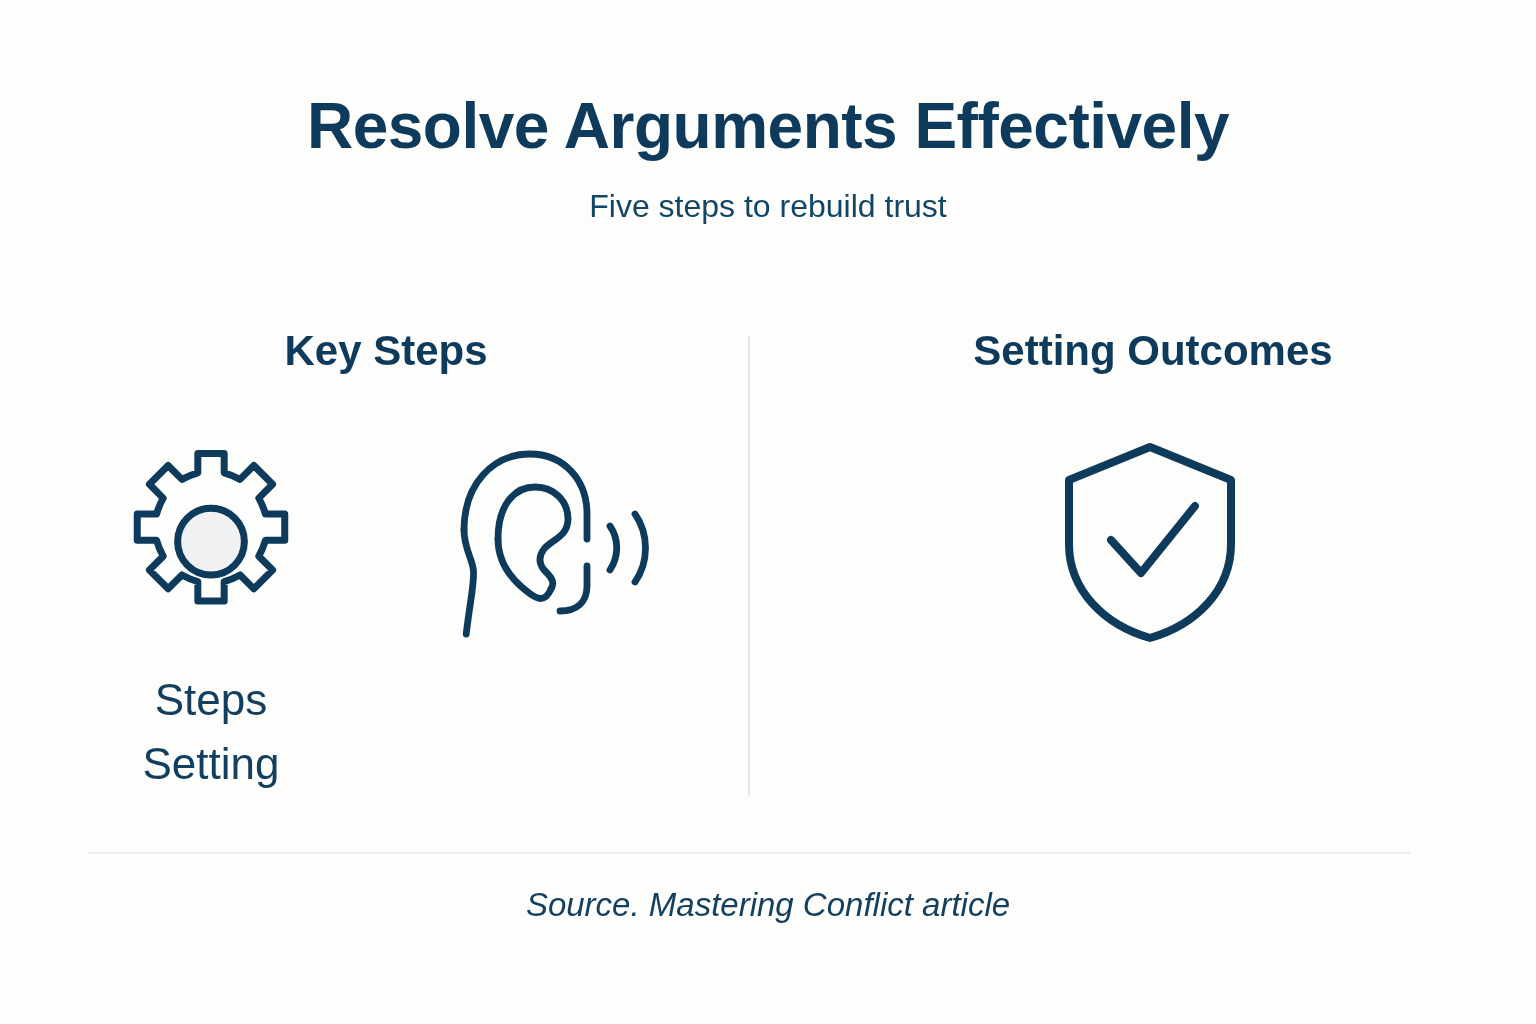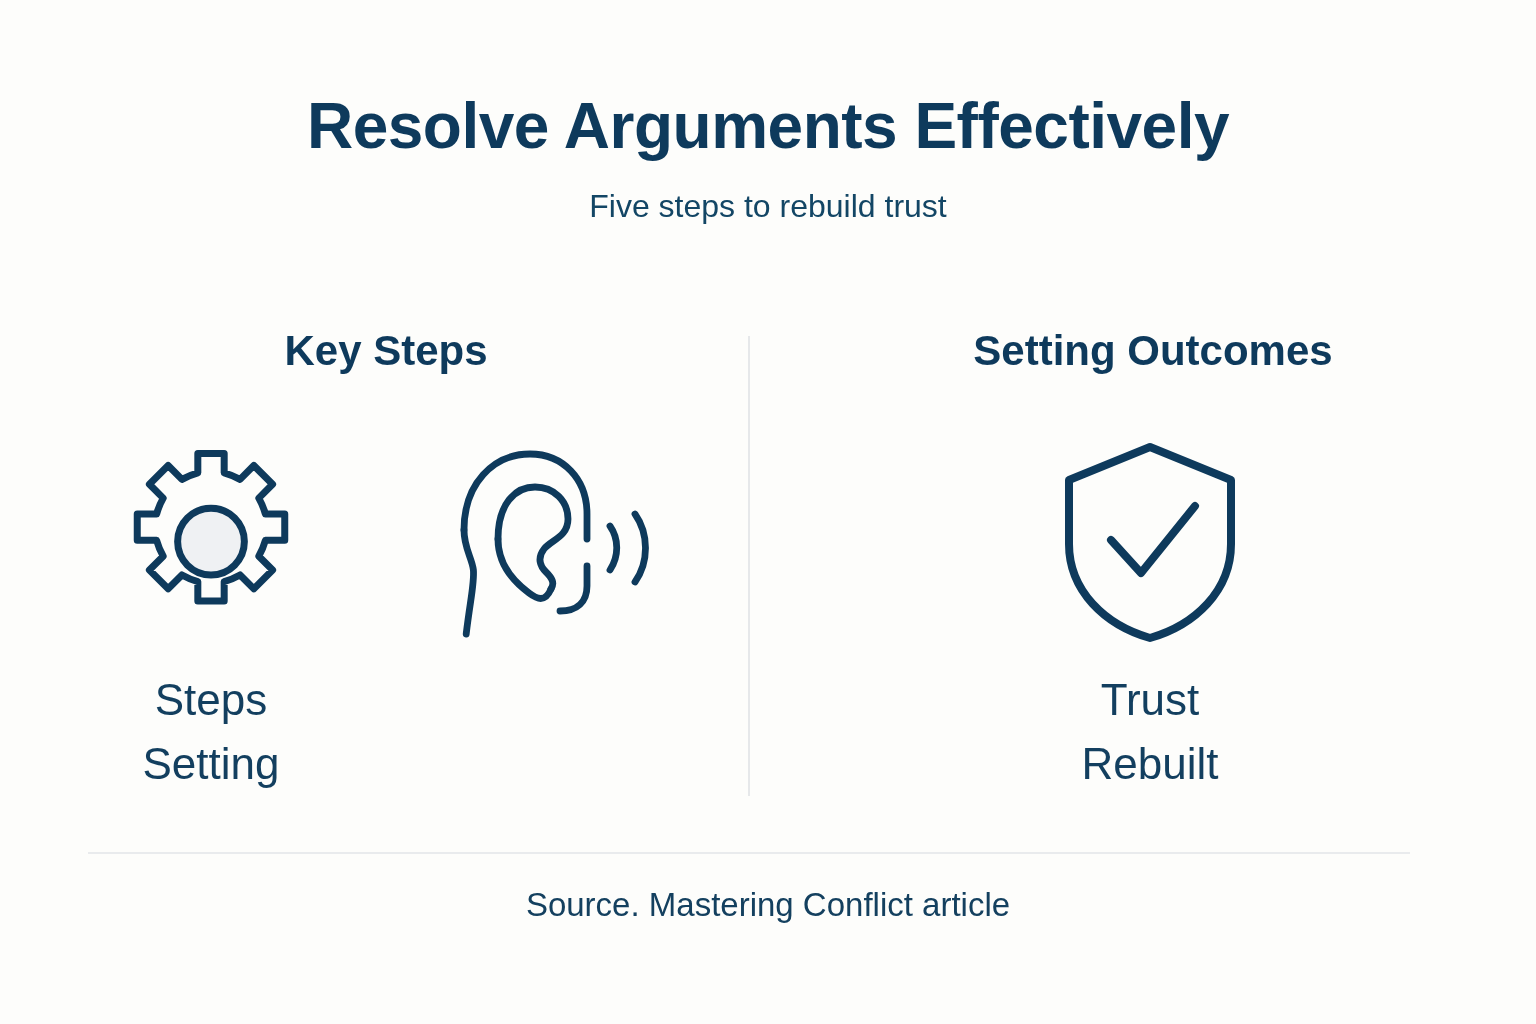--- a/index.html
+++ b/index.html
@@ -130,20 +130,21 @@
     left: 0;
     width: 1536px;
     text-align: center;
   }
   .source-text {
     font-size: 33px;
     font-weight: 400;
     color: #14405F;
     line-height: 1.0;
     margin: 0;
+    font-style: italic;
   }
 
   svg { display: block; }
 </style>
 </head>
 <body>
 
 <div class="infographic">
 
   <div class="header">
@@ -196,22 +197,20 @@
       <div class="items">
 
 
         <div class="item">
           <div class="item-icon">
             <svg width="190" height="206" viewBox="0 0 95 103" fill="none" stroke="#0E3A5C" stroke-width="4" stroke-linecap="round" stroke-linejoin="round">
               <path d="M47.5 4 L88 20.5 L88 52.5 C88 76 70 93 47.5 99.5 C25 93 7 76 7 52.5 L7 20.5 Z"></path>
               <path d="M28 50.5 L43 67 L70 33.5"></path>
             </svg>
           </div>
-          <div class="item-label">Trust
-Rebuilt</div>
         </div>
 
       </div>
     </div>
 
   </div>
 
   <div class="h-divider"></div>
 
   <div class="footer">

